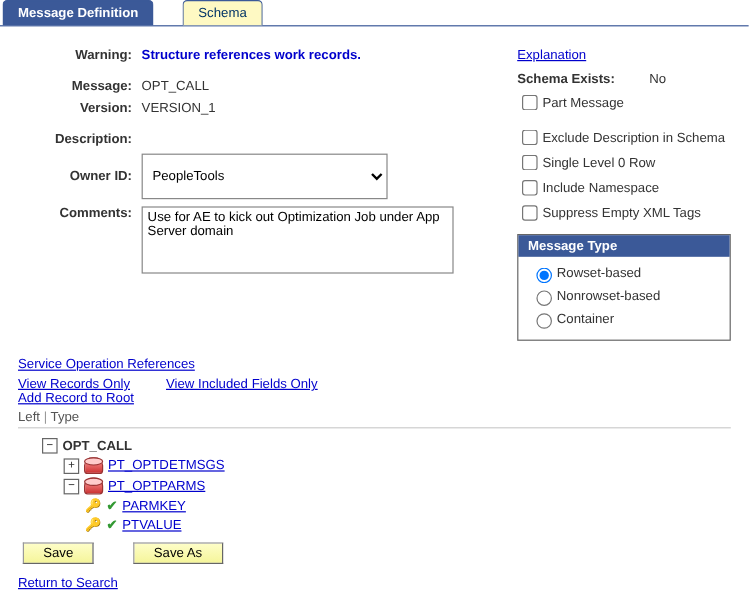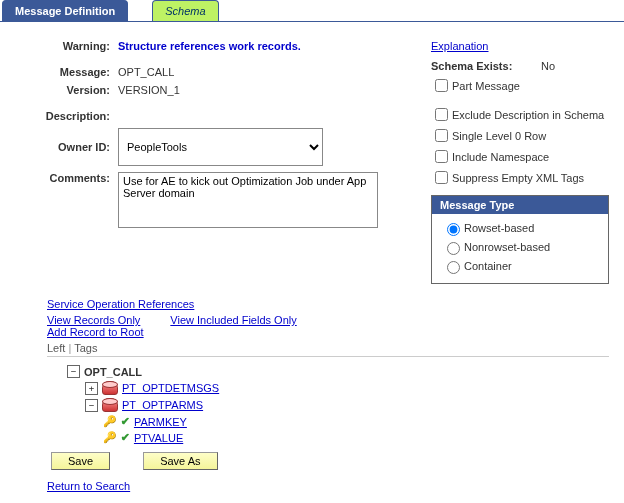--- a/index.html
+++ b/index.html
@@ -27,23 +27,22 @@
     margin-left: 2px;
     border: 1px solid #3b5998;
     border-bottom: none;
   }
   .tab.active {
     background: #3b5998;
     color: #fff;
     font-weight: bold;
   }
   .tab.inactive {
-    background: #bef264;
+    background: #fef9c3;
     color: #003366;
-    font-style: italic;
   }
   .content {
     padding: 10px 15px;
     display: flex;
     gap: 46px;
   }
   .left-col { width: 370px; }
   .right-col { flex: 1; }
   .row { display: flex; align-items: center; margin-bottom: 6px; }
   .label { width: 95px; text-align: right; font-weight: bold; padding-right: 8px; font-size: 11px;}
@@ -69,21 +68,21 @@
   }
   .mt-header {
     background: #3b5998;
     color: #fff;
     font-weight: bold;
     padding: 3px 8px;
     font-size: 11px;
   }
   .mt-body { padding: 6px 10px; }
   .mt-body .cb-row { margin-bottom: 3px; }
-  .below { padding: 4px 15px; margin-left: 32px; }
+  .below { padding: 4px 15px; }
   .links-row { display:flex; gap:20px; margin-bottom:4px; }
   .links-row2 { display:flex; justify-content:space-between; margin-bottom:4px;flex-direction:column; }
   .leftright { color:#555; margin-bottom:0px; }
   .leftright .divider { color:#999; }
   hr { border:none; border-top:1px solid #ccc; margin:2px 0 8px 0;}
   .tree { padding-left:20px; font-size:11px;}
   .tree-row { display:flex; align-items:center; margin-bottom:3px; gap:4px;}
   .tree-row.indent1 { padding-left: 18px;}
   .tree-row.indent2 { padding-left: 36px;}
   .boxicon {
@@ -220,21 +219,21 @@
   <div class="links-row2">
     <div style="display:flex;gap:30px;">
       <span class="link">View Records Only</span>
       <span class="link">View Included Fields Only</span>
     </div>
     <span class="link">Add Record to Root</span>
   </div>
   <div class="leftright">
     <span>Left</span>
     <span class="divider"> | </span>
-    <span>Tags</span>
+    <span>Type</span>
   </div>
   <hr>
   <div class="tree">
     <div class="tree-row">
       <span class="boxicon">−</span>
       <span class="tree-bold">OPT_CALL</span>
     </div>
     <div class="tree-row indent1">
       <span class="boxicon">+</span>
       <span class="db-icon"></span>

